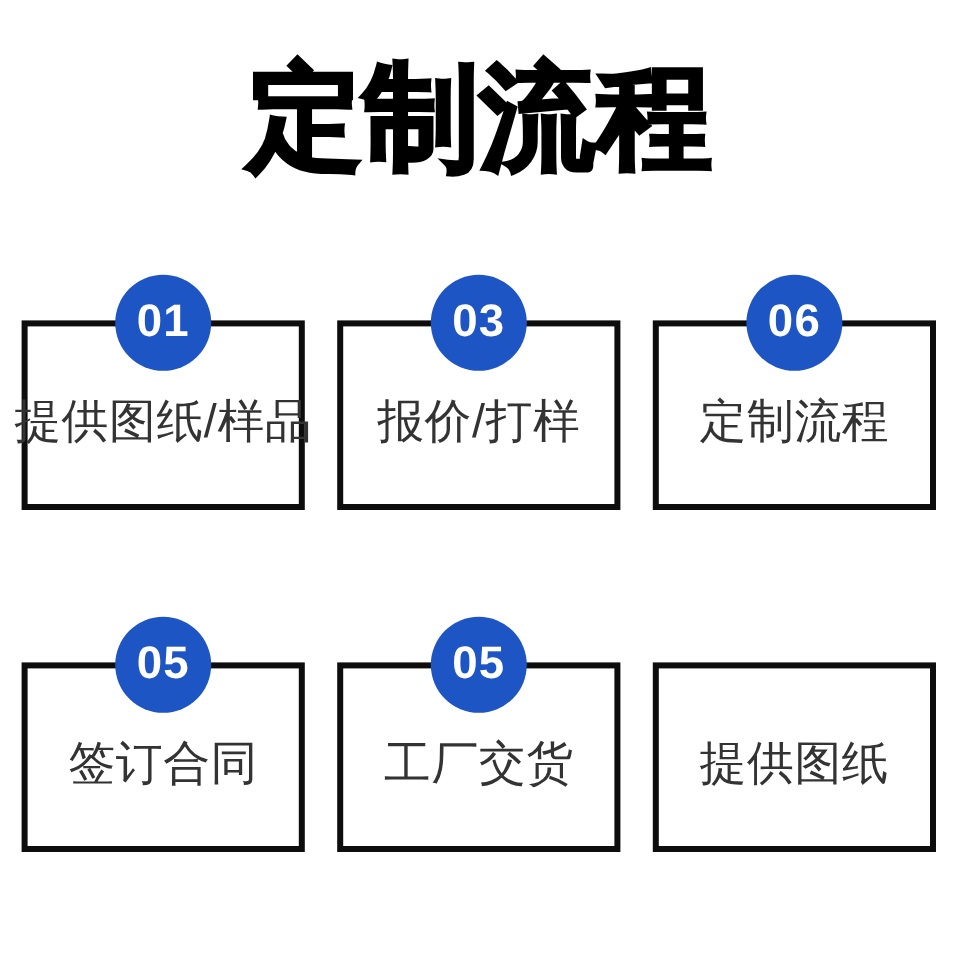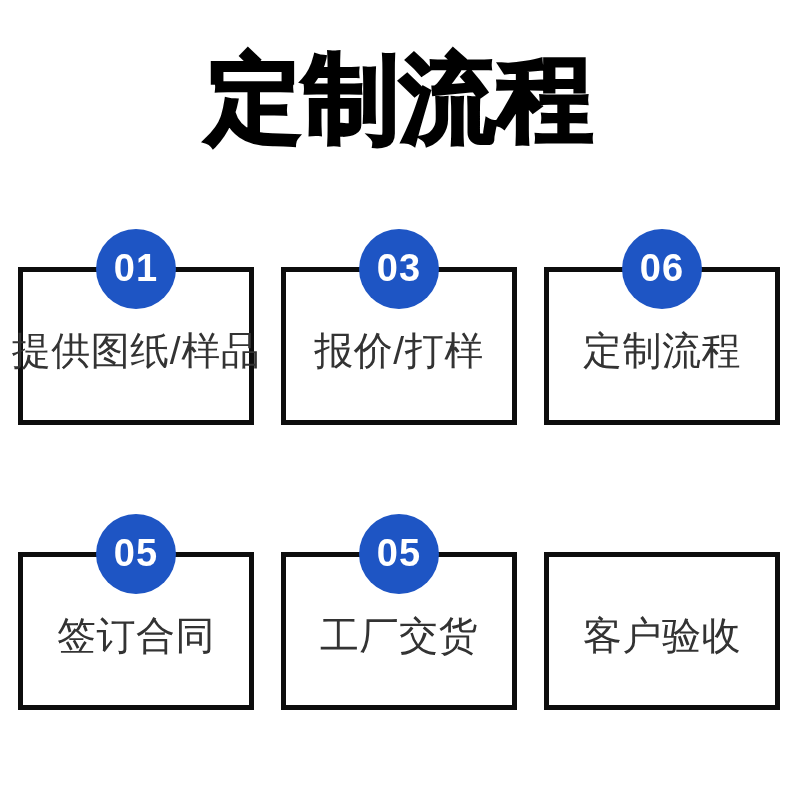--- a/index.html
+++ b/index.html
@@ -116,17 +116,17 @@
     </div>
 
     <div class="step-card">
       <div class="step-badge">
         <span class="step-number">05</span>
       </div>
       <span class="step-label">工厂交货</span>
     </div>
 
     <div class="step-card">
-      <span class="step-label">客户验收</span>
+      <span class="step-label">提供图纸</span>
     </div>
 
   </div>
 </div>
 
 </body></html>

